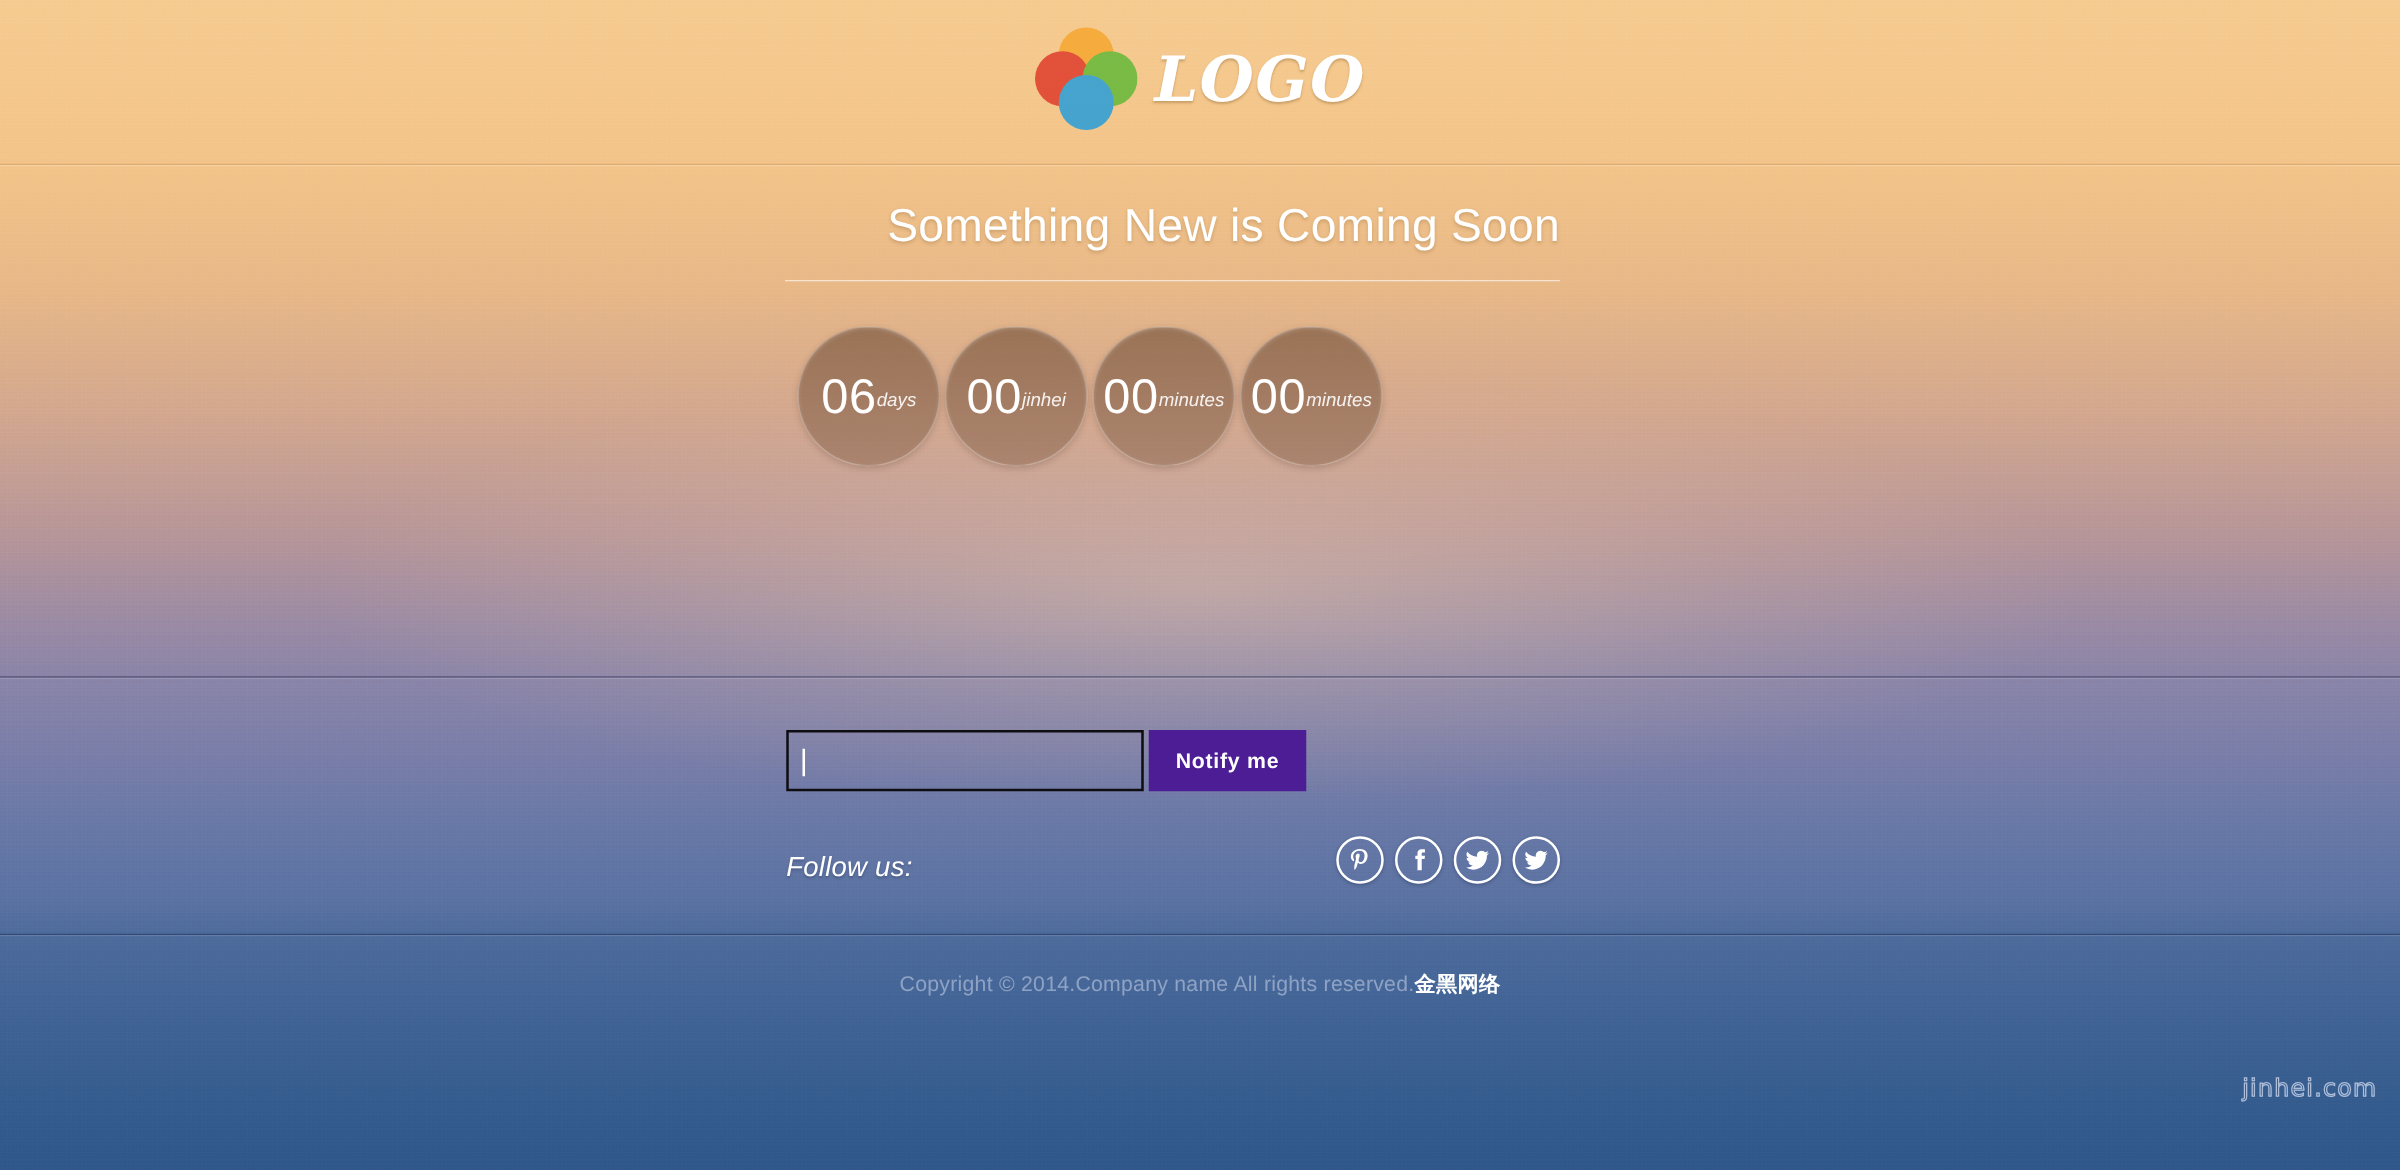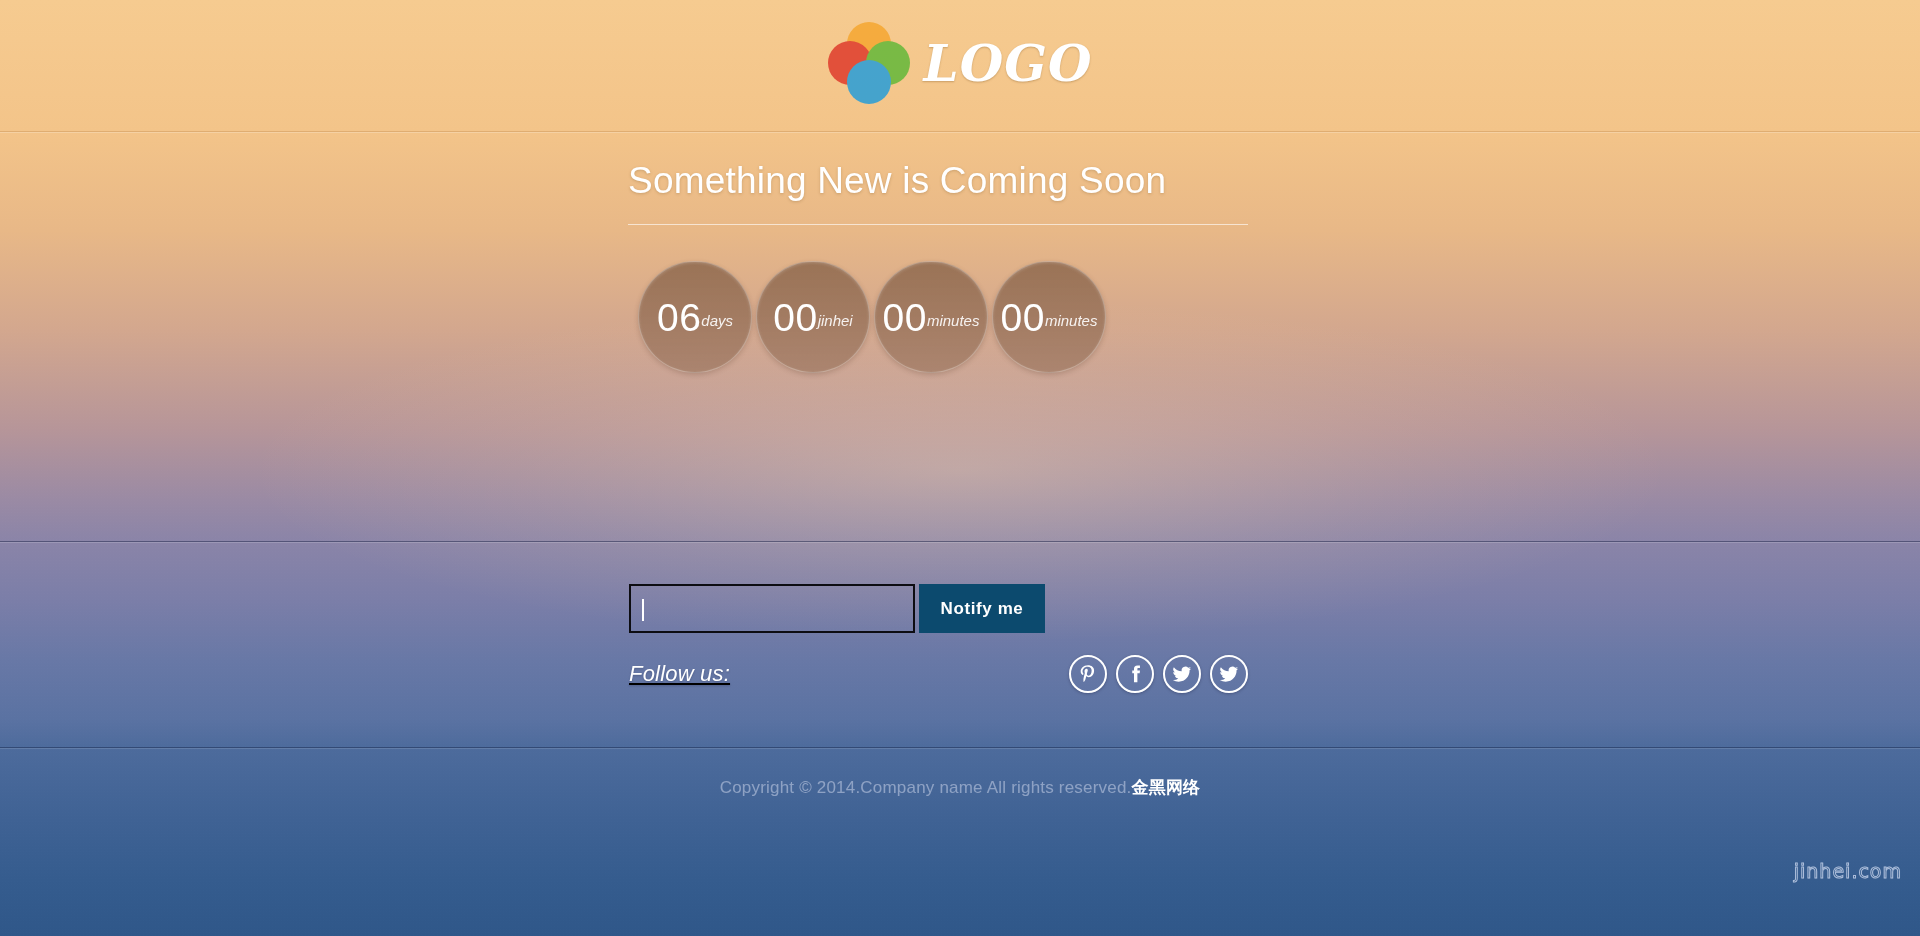--- a/index.html
+++ b/index.html
@@ -97,21 +97,21 @@
     margin: 0 auto;
     padding-top: 28px;
     position: relative;
     left: -22px;
   }
   .hero-title {
     color: #ffffff;
     font-size: 37px;
     font-weight: 300;
     letter-spacing: 0.2px;
-    text-align: left;
+    text-align: right;
     white-space: nowrap;
     text-shadow: 0 1px 3px rgba(120,85,40,0.30);
   }
   .hero-rule {
     margin: 22px 0 0 0;
     height: 1px;
     background: rgba(255,255,255,0.62);
   }
   .hero-sub {
     margin-top: 22px;
@@ -198,37 +198,36 @@
     left: 14px;
     top: 57px;
     width: 2px;
     height: 22px;
     background: #ffffff;
   }
   .notify-button {
     margin-left: 4px;
     width: 126px;
     height: 49px;
-    background: #0c4a6e;
+    background: #4c1d95;
     border: none;
     color: #ffffff;
     font-family: "Liberation Sans", sans-serif;
     font-size: 17px;
     font-weight: bold;
     letter-spacing: 0.6px;
     cursor: pointer;
   }
 
   .follow-row {
-    margin-top: 22px;
-    display: flex;
-    align-items: center;
+    margin-top: 36px;
+    display: flex;
+    align-items: flex-end;
     justify-content: space-between;
     padding-left: 1px;
-    text-decoration: underline;
   }
   .follow-label {
     color: #ffffff;
     font-size: 22px;
     font-style: italic;
     font-weight: 300;
     letter-spacing: 0.2px;
     text-shadow: 0 1px 2px rgba(30,35,70,0.30);
   }
   .social-list { display: flex; gap: 9px; }

